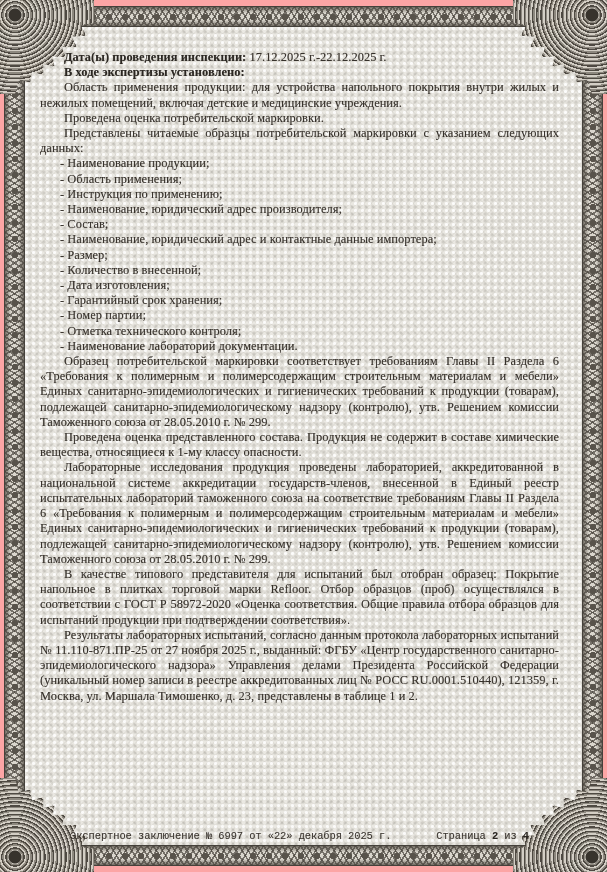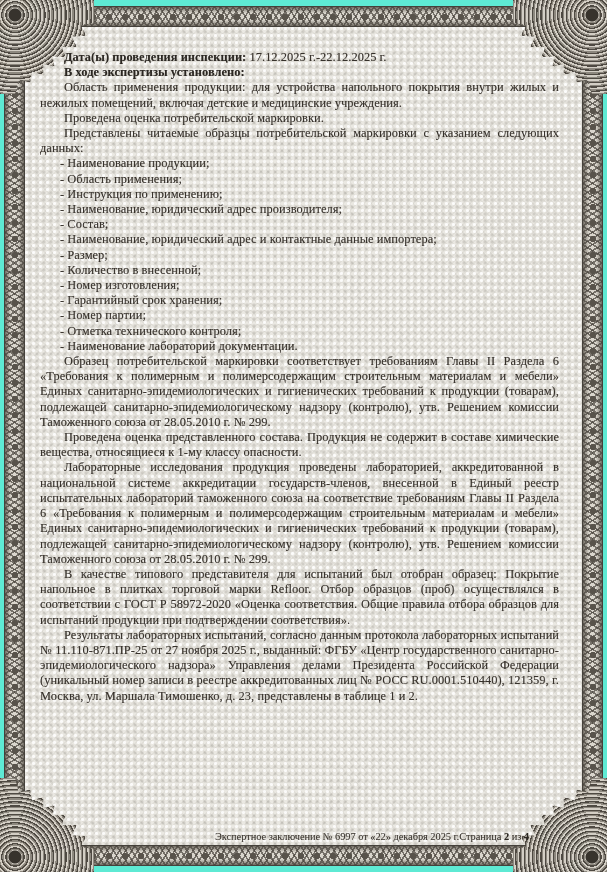--- a/index.html
+++ b/index.html
@@ -1,18 +1,18 @@
 <!DOCTYPE html>
 <html><head>
 <meta charset="utf-8">
 <style>
   html,body { margin:0; padding:0; background:#ffffff; }
   .page {
     position:relative; width:607px; height:872px; overflow:hidden;
-    background:#5eead4;
+    background:#fca5a5;
     font-family:"Liberation Serif", serif;
   }
 
   
   .band { position:absolute; z-index:1; border:1px solid #45413b; box-sizing:border-box; }
   .band-h {
     left:4px; right:4px; height:21px;
     background-color:#c7c2b9;
     background-image:
       radial-gradient(circle 3px at 8px 10px, #58534b 97%, rgba(0,0,0,0) 100%),
@@ -71,23 +71,24 @@
     text-align:justify; letter-spacing:.1px;
     text-shadow:.3px .3px .5px rgba(54,49,43,.35);
   }
   .content p { margin:0; }
   .para, .indent { text-indent:24px; }
   .li { padding-left:20px; }
   .bold, b { font-weight:bold; color:#2b2722; }
 
   .footer {
     position:absolute; left:70px; right:78px; bottom:30px; z-index:3;
-    display:flex; justify-content:flex-end; align-items:baseline;
+    display:flex; justify-content:space-between; align-items:baseline;
     font-size:10.3px; color:#3c3731;
     text-shadow:.3px .3px .5px rgba(54,49,43,.3);
+    font-family:Liberation Mono, monospace;
   }
 </style>
 </head>
 <body>
 
 <div class="page">
 
   <div class="paper"></div>
 
   <div class="band band-h band-top"></div>
@@ -110,21 +111,21 @@
 
     <div>
       <p class="li">- Наименование продукции;</p>
       <p class="li">- Область применения;</p>
       <p class="li">- Инструкция по применению;</p>
       <p class="li">- Наименование, юридический адрес производителя;</p>
       <p class="li">- Состав;</p>
       <p class="li">- Наименование, юридический адрес и контактные данные импортера;</p>
       <p class="li">- Размер;</p>
       <p class="li">- Количество в внесенной;</p>
-      <p class="li">- Номер изготовления;</p>
+      <p class="li">- Дата изготовления;</p>
       <p class="li">- Гарантийный срок хранения;</p>
       <p class="li">- Номер партии;</p>
       <p class="li">- Отметка технического контроля;</p>
       <p class="li">- Наименование лабораторий документации.</p>
     </div>
 
     <p class="para">Образец потребительской маркировки соответствует требованиям Главы II Раздела 6 «Требования к полимерным и полимерсодержащим строительным материалам и мебели» Единых санитарно-эпидемиологических и гигиенических требований к продукции (товарам), подлежащей санитарно-эпидемиологическому надзору (контролю), утв. Решением комиссии Таможенного союза от 28.05.2010 г. № 299.</p>
     <p class="para">Проведена оценка представленного состава. Продукция не содержит в составе химические вещества, относящиеся к 1-му классу опасности.</p>
     <p class="para">Лабораторные исследования продукция проведены лабораторией, аккредитованной в национальной системе аккредитации государств-членов, внесенной в Единый реестр испытательных лабораторий таможенного союза на соответствие требованиям Главы II Раздела 6 «Требования к полимерным и полимерсодержащим строительным материалам и мебели» Единых санитарно-эпидемиологических и гигиенических требований к продукции (товарам), подлежащей санитарно-эпидемиологическому надзору (контролю), утв. Решением комиссии Таможенного союза от 28.05.2010 г. № 299.</p>
     <p class="para">В качестве типового представителя для испытаний был отобран образец: Покрытие напольное в плитках торговой марки Refloor. Отбор образцов (проб) осуществлялся в соответствии с ГОСТ Р 58972-2020 «Оценка соответствия. Общие правила отбора образцов для испытаний продукции при подтверждении соответствия».</p>

